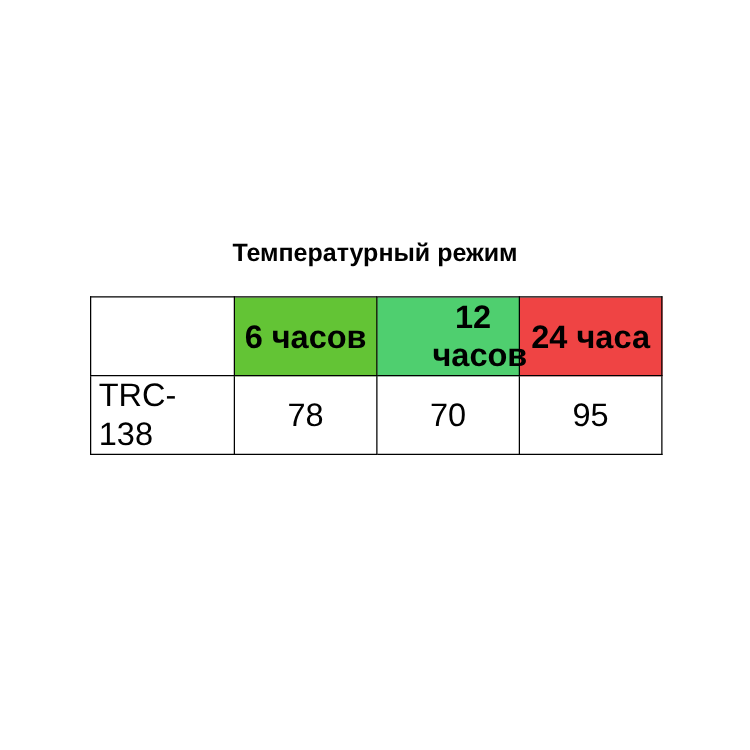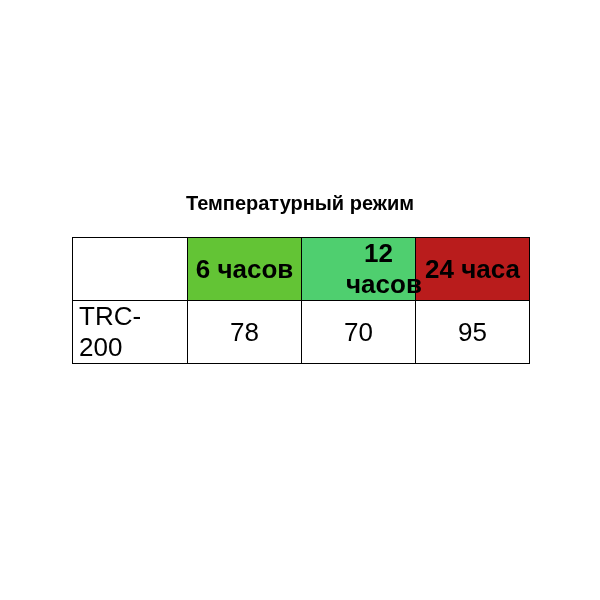--- a/index.html
+++ b/index.html
@@ -90,26 +90,26 @@
         <col class="c0">
           <col class="c1">
           <col class="c2">
           <col class="c3">
       </colgroup>
       <thead>
         <tr>
           <th class="corner" style="background: rgb(255, 255, 255);"></th>
           <th class="h1" style="background: rgb(99, 196, 53);">6 часов</th>
           <th class="h2" style="background: rgb(79, 207, 111);">12 часов</th>
-          <th class="h3" style="background: #b91c1c; text-align: center;">24 часа</th>
+          <th class="h3" style="background: #ef4444; text-align: center;">24 часа</th>
         </tr>
       </thead>
       <tbody>
         <tr>
-          <td class="rowlabel">TRC-200</td>
+          <td class="rowlabel">TRC-138</td>
           <td>78</td>
           <td>70</td>
           <td>95</td>
         </tr>
       </tbody>
     </table>
   </div>
 
 </div>
 

